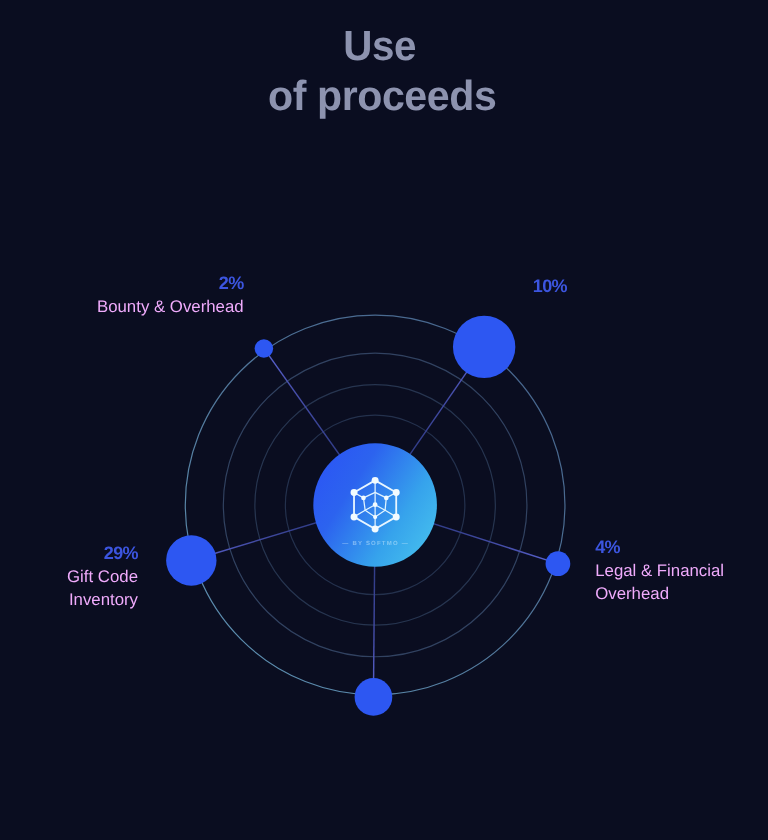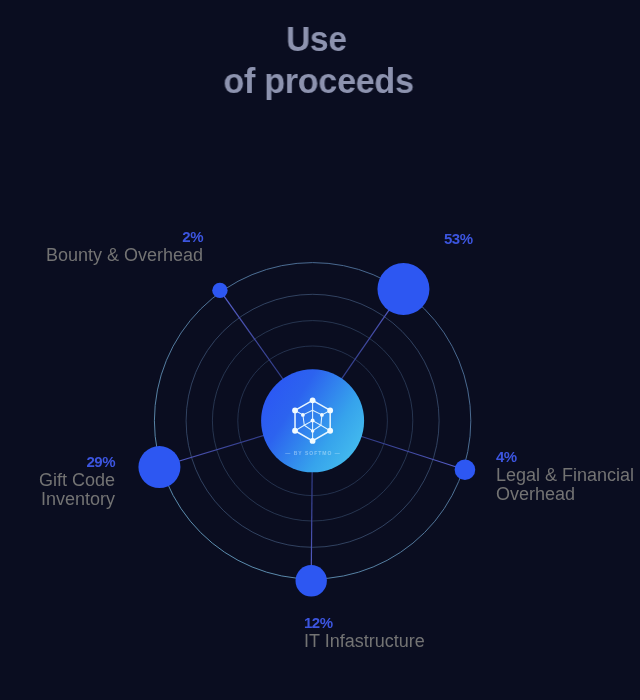--- a/index.html
+++ b/index.html
@@ -8,21 +8,21 @@
        font-family:"Liberation Sans",sans-serif;-webkit-font-smoothing:antialiased;}
   .page{position:relative;width:640px;height:700px;background:#0a0d20;}
   .title{position:absolute;left:0;top:18px;width:640px;text-align:center;
          color:#8d93af;font-weight:700;font-size:35px;line-height:42px;letter-spacing:-0.35px;}
   .title div{transform:scaleX(0.965) translateZ(0);will-change:transform;}
   .title .t1{transform:translateX(-3.7px) scaleX(0.96) translateZ(0);}
   .title .t2{transform:translateX(-1.5px) scaleX(0.978) translateZ(0);}
   svg.chart{position:absolute;left:0;top:0;}
   .lbl{position:absolute;will-change:transform;transform:translateZ(0);}
   .pct{font-weight:700;font-size:15px;color:#3c55df;line-height:18.4px;letter-spacing:-0.5px;}
-  .name{font-size:18px;color:#737373;line-height:18.4px;white-space:pre-line;}
+  .name{font-size:14px;color:#f0abfc;line-height:18.4px;white-space:pre-line;}
   .r{text-align:right;}
   .tagline{position:absolute;transform:translateZ(0);will-change:transform;left:212.6px;top:448px;width:200px;text-align:center;line-height:10px;
            font-size:5px;letter-spacing:1px;color:rgba(222,244,255,0.45);font-weight:700;}
 </style>
 </head>
 <body>
 
 <div class="page">
   <div class="title">
     <div class="t1">Use</div>
@@ -121,29 +121,25 @@
     </g>
   </svg>
 
   <div class="tagline">— BY SOFTMO —</div>
 
   <div class="lbl r" style="left:33px;top:228px;width:170px">
     <div class="pct">2%</div>
     <div class="name">Bounty &amp; Overhead</div>
   </div>
   <div class="lbl" style="left:444px;top:230px;width:190px">
-    <div class="pct">53%</div>
+    <div class="pct">10%</div>
   </div>
   <div class="lbl r" style="left:-25px;top:453px;width:140px">
     <div class="pct">29%</div>
     <div class="name">Gift Code
 Inventory</div>
   </div>
   <div class="lbl" style="left:496px;top:448px;width:150px">
     <div class="pct">4%</div>
     <div class="name">Legal &amp; Financial
 Overhead</div>
   </div>
-  <div class="lbl" style="left:304px;top:614px;width:200px">
-    <div class="pct">12%</div>
-    <div class="name">IT Infastructure</div>
-  </div>
 </div>
 
 </body></html>

